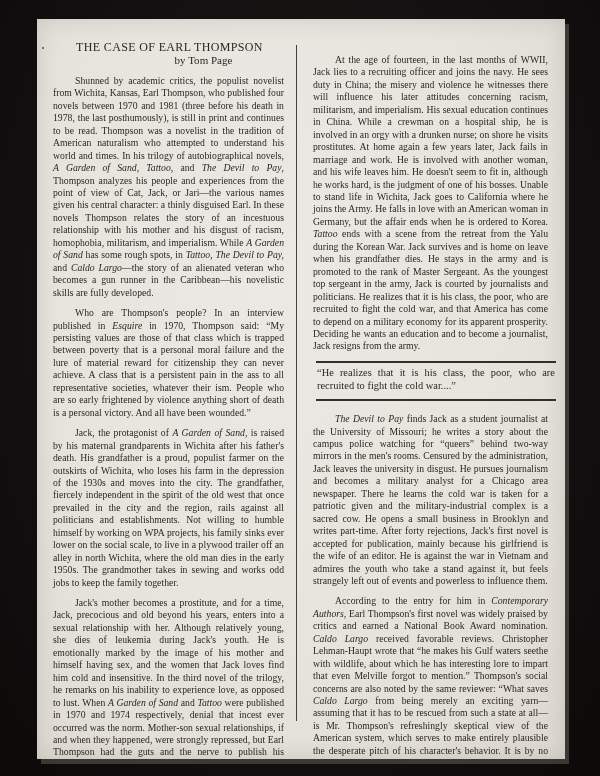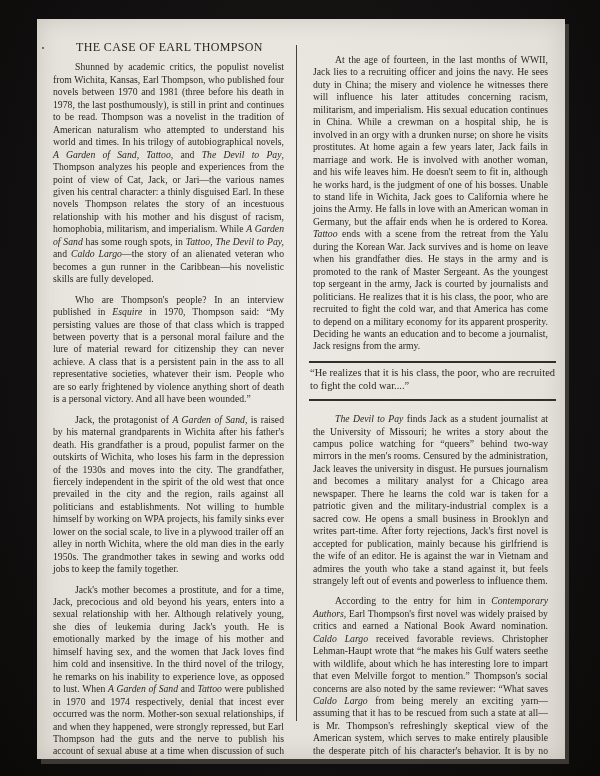--- a/index.html
+++ b/index.html
@@ -63,21 +63,21 @@
     margin: 0 0 2px 70px;
     text-align: center;
     text-indent: 0;
   }
   .para {
     margin: 8px;
     text-indent: 22px;
   }
   .it { font-style: italic; }
   .pullquote {
-    margin: 7px 0 12px 4px;
+    margin: 7px 0 12px 11px;
     border-top: 2px solid #332e28;
     border-bottom: 2px solid #332e28;
     padding: 3px 1px 6px 1px;
     font-size: 10.4px;
     line-height: 13.6px;
     text-align: justify;
     text-indent: 0;
   }
   .speck {
     position: absolute;
@@ -91,20 +91,21 @@
 </style>
 </head>
 <body>
 
 <div class="scan-bg">
   <div class="paper">
     <span class="speck"></span>
 
     <div class="col col-left">
       <h1 class="title">THE CASE OF EARL THOMPSON</h1>
+      <div class="byline">by Tom Page</div>
       <div>
           <p class="para"><span>Shunned by academic critics, the populist novelist from Wichita, Kansas, Earl Thompson, who published four novels between 1970 and 1981 (three before his death in 1978, the last posthumously), is still in print and continues to be read. Thompson was a novelist in the tradition of American naturalism who attempted to understand his world and times. In his trilogy of autobiographical novels, </span><span class="it">A Garden of Sand, Tattoo,</span><span> and </span><span class="it">The Devil to Pay</span><span>, Thompson analyzes his people and experiences from the point of view of Cat, Jack, or Jari—the various names given his central character: a thinly disguised Earl. In these novels Thompson relates the story of an incestuous relationship with his mother and his disgust of racism, homophobia, militarism, and imperialism. While </span><span class="it">A Garden of Sand</span><span> has some rough spots, in </span><span class="it">Tattoo, The Devil to Pay,</span><span> and </span><span class="it">Caldo Largo</span><span>—the story of an alienated veteran who becomes a gun runner in the Caribbean—his novelistic skills are fully developed.</span></p>
           <p class="para"><span>Who are Thompson's people? In an interview published in </span><span class="it">Esquire</span><span> in 1970, Thompson said: “My persisting values are those of that class which is trapped between poverty that is a personal moral failure and the lure of material reward for citizenship they can never achieve. A class that is a persistent pain in the ass to all representative societies, whatever their ism. People who are so early frightened by violence anything short of death is a personal victory. And all have been wounded.”</span></p>
           <p class="para"><span>Jack, the protagonist of </span><span class="it">A Garden of Sand</span><span>, is raised by his maternal grandparents in Wichita after his father's death. His grandfather is a proud, populist farmer on the outskirts of Wichita, who loses his farm in the depression of the 1930s and moves into the city. The grandfather, fiercely independent in the spirit of the old west that once prevailed in the city and the region, rails against all politicians and establishments. Not willing to humble himself by working on WPA projects, his family sinks ever lower on the social scale, to live in a plywood trailer off an alley in north Wichita, where the old man dies in the early 1950s. The grandmother takes in sewing and works odd jobs to keep the family together.</span></p>
           <p class="para"><span>Jack's mother becomes a prostitute, and for a time, Jack, precocious and old beyond his years, enters into a sexual relationship with her. Although relatively young, she dies of leukemia during Jack's youth. He is emotionally marked by the image of his mother and himself having sex, and the women that Jack loves find him cold and insensitive. In the third novel of the trilogy, he remarks on his inability to experience love, as opposed to lust. When </span><span class="it">A Garden of Sand</span><span> and </span><span class="it">Tattoo</span><span> were published in 1970 and 1974 respectively, denial that incest ever occurred was the norm. Mother-son sexual relationships, if and when they happened, were strongly repressed, but Earl Thompson had the guts and the nerve to publish his account of sexual abuse at a time when discussion of such relationships was taboo.</span></p>
         </div>
     </div>
 
     <div class="divider"></div>
 

